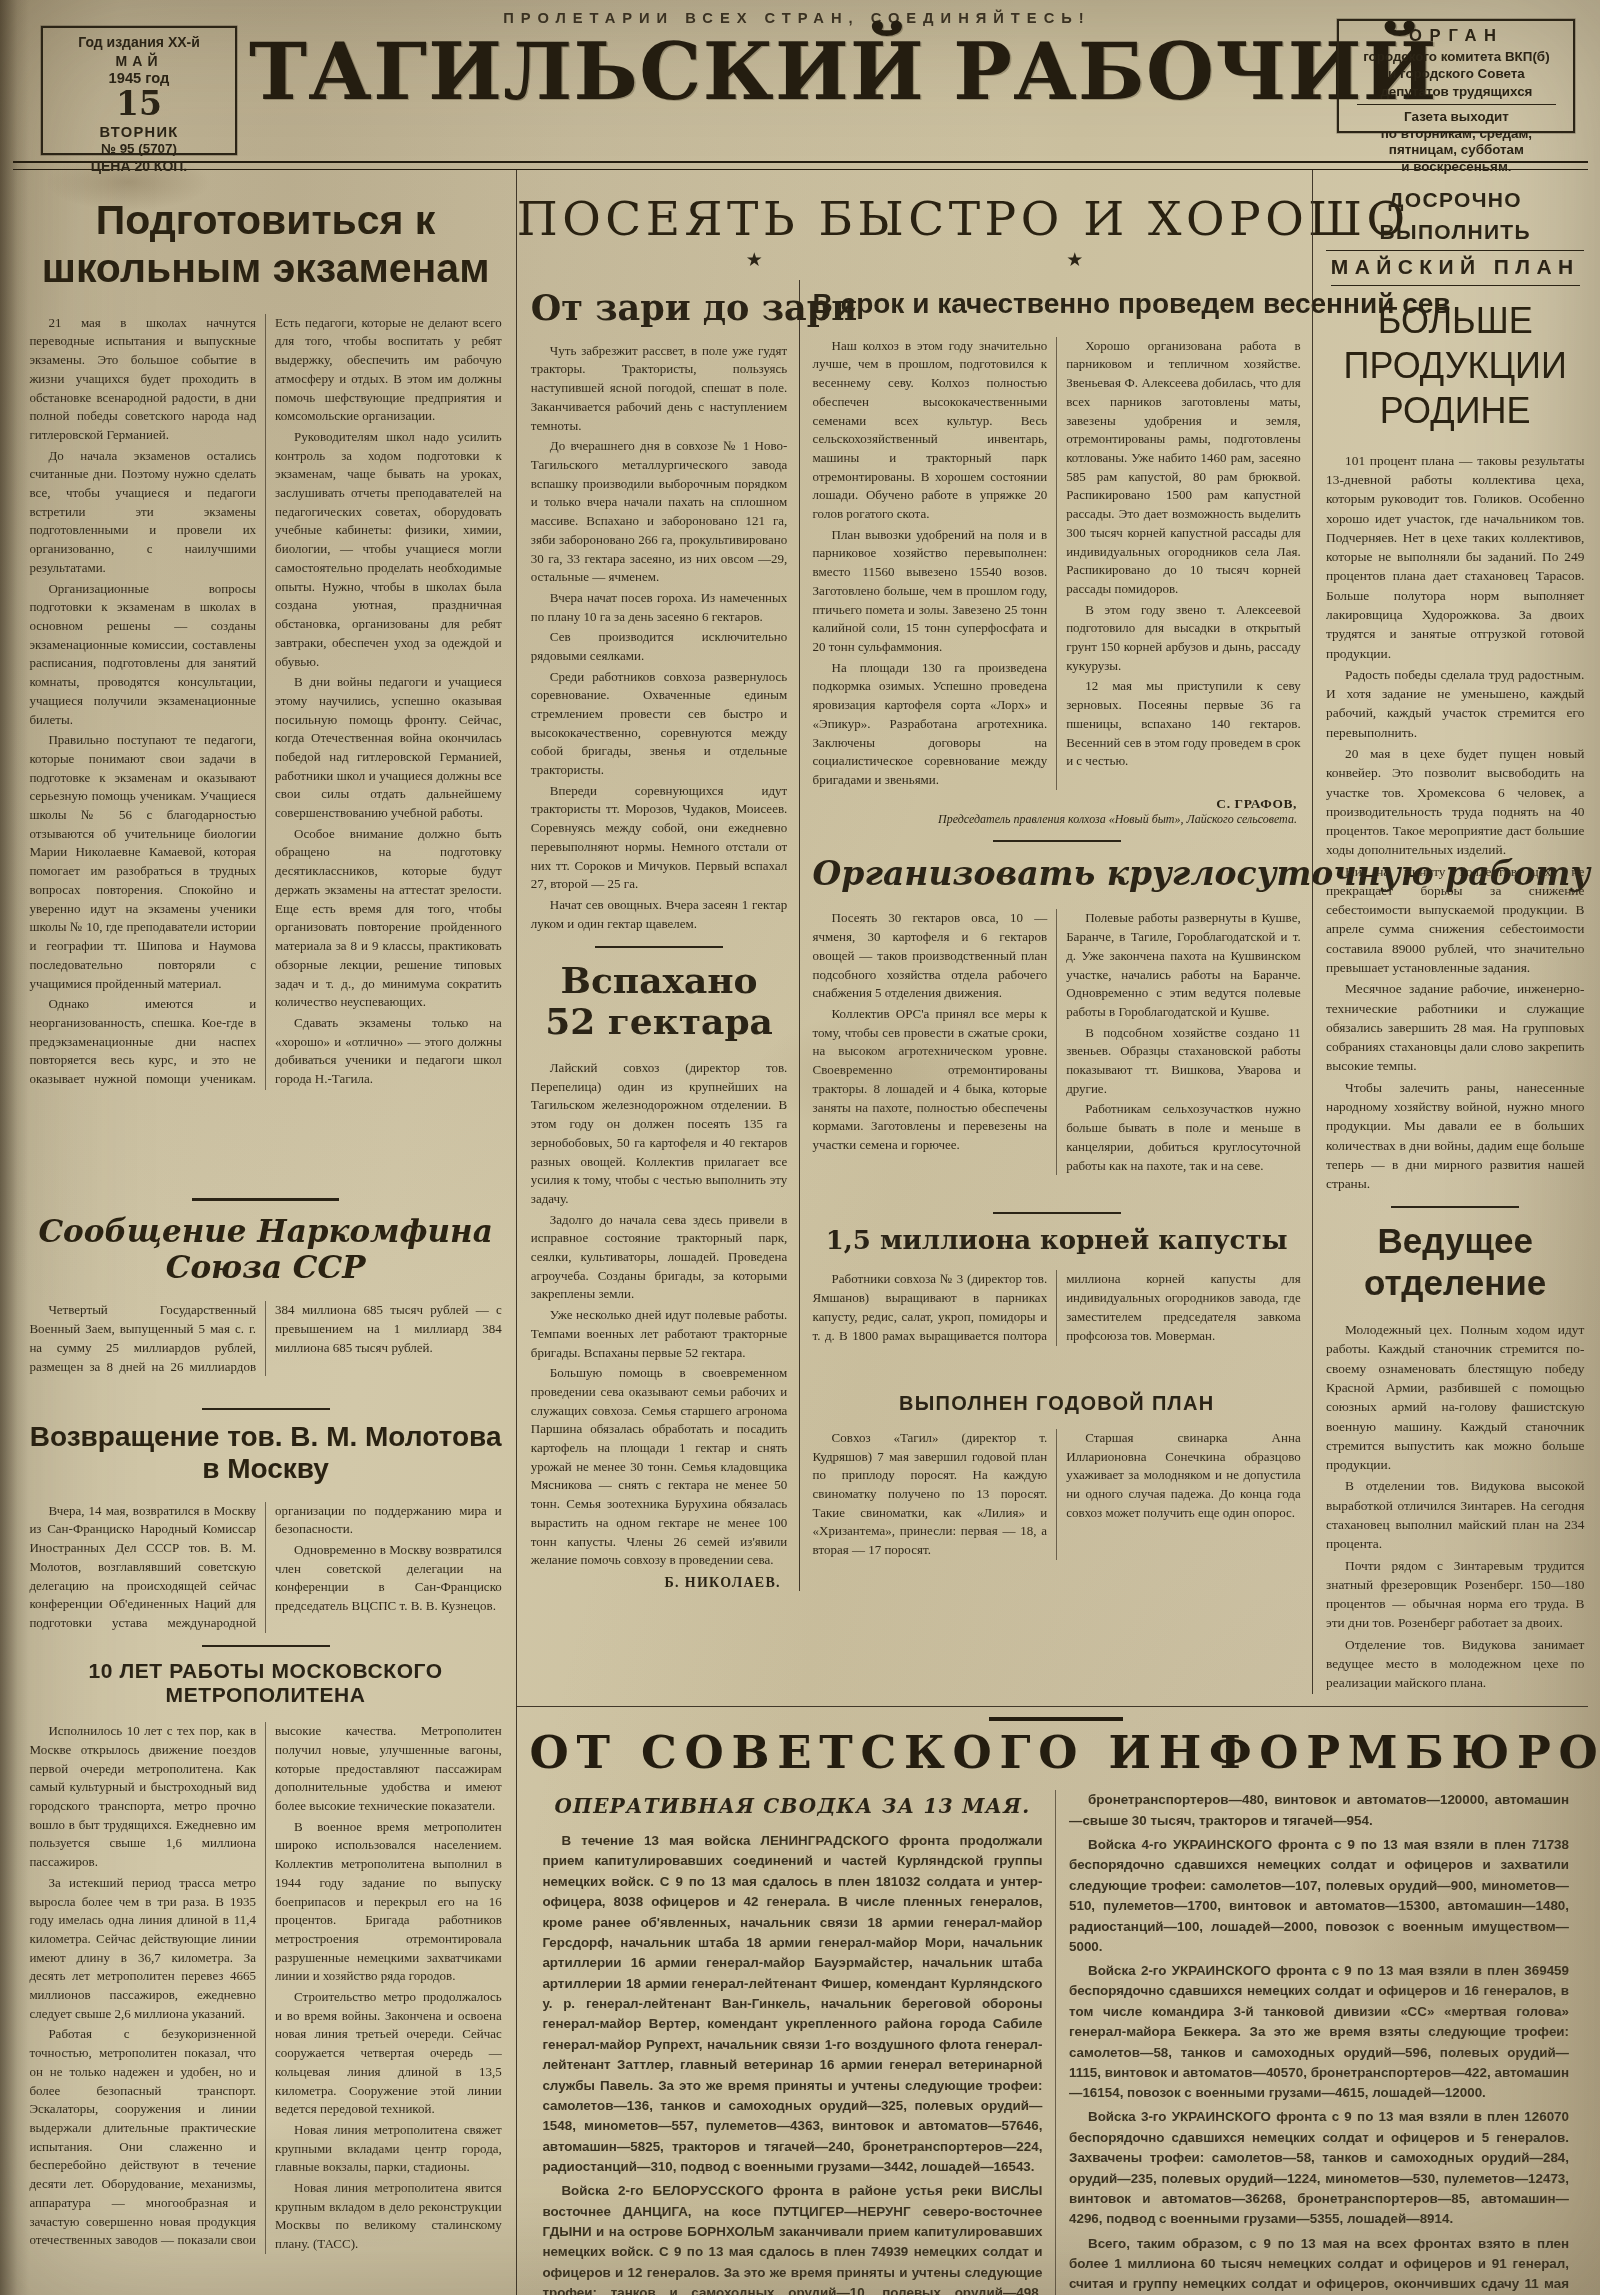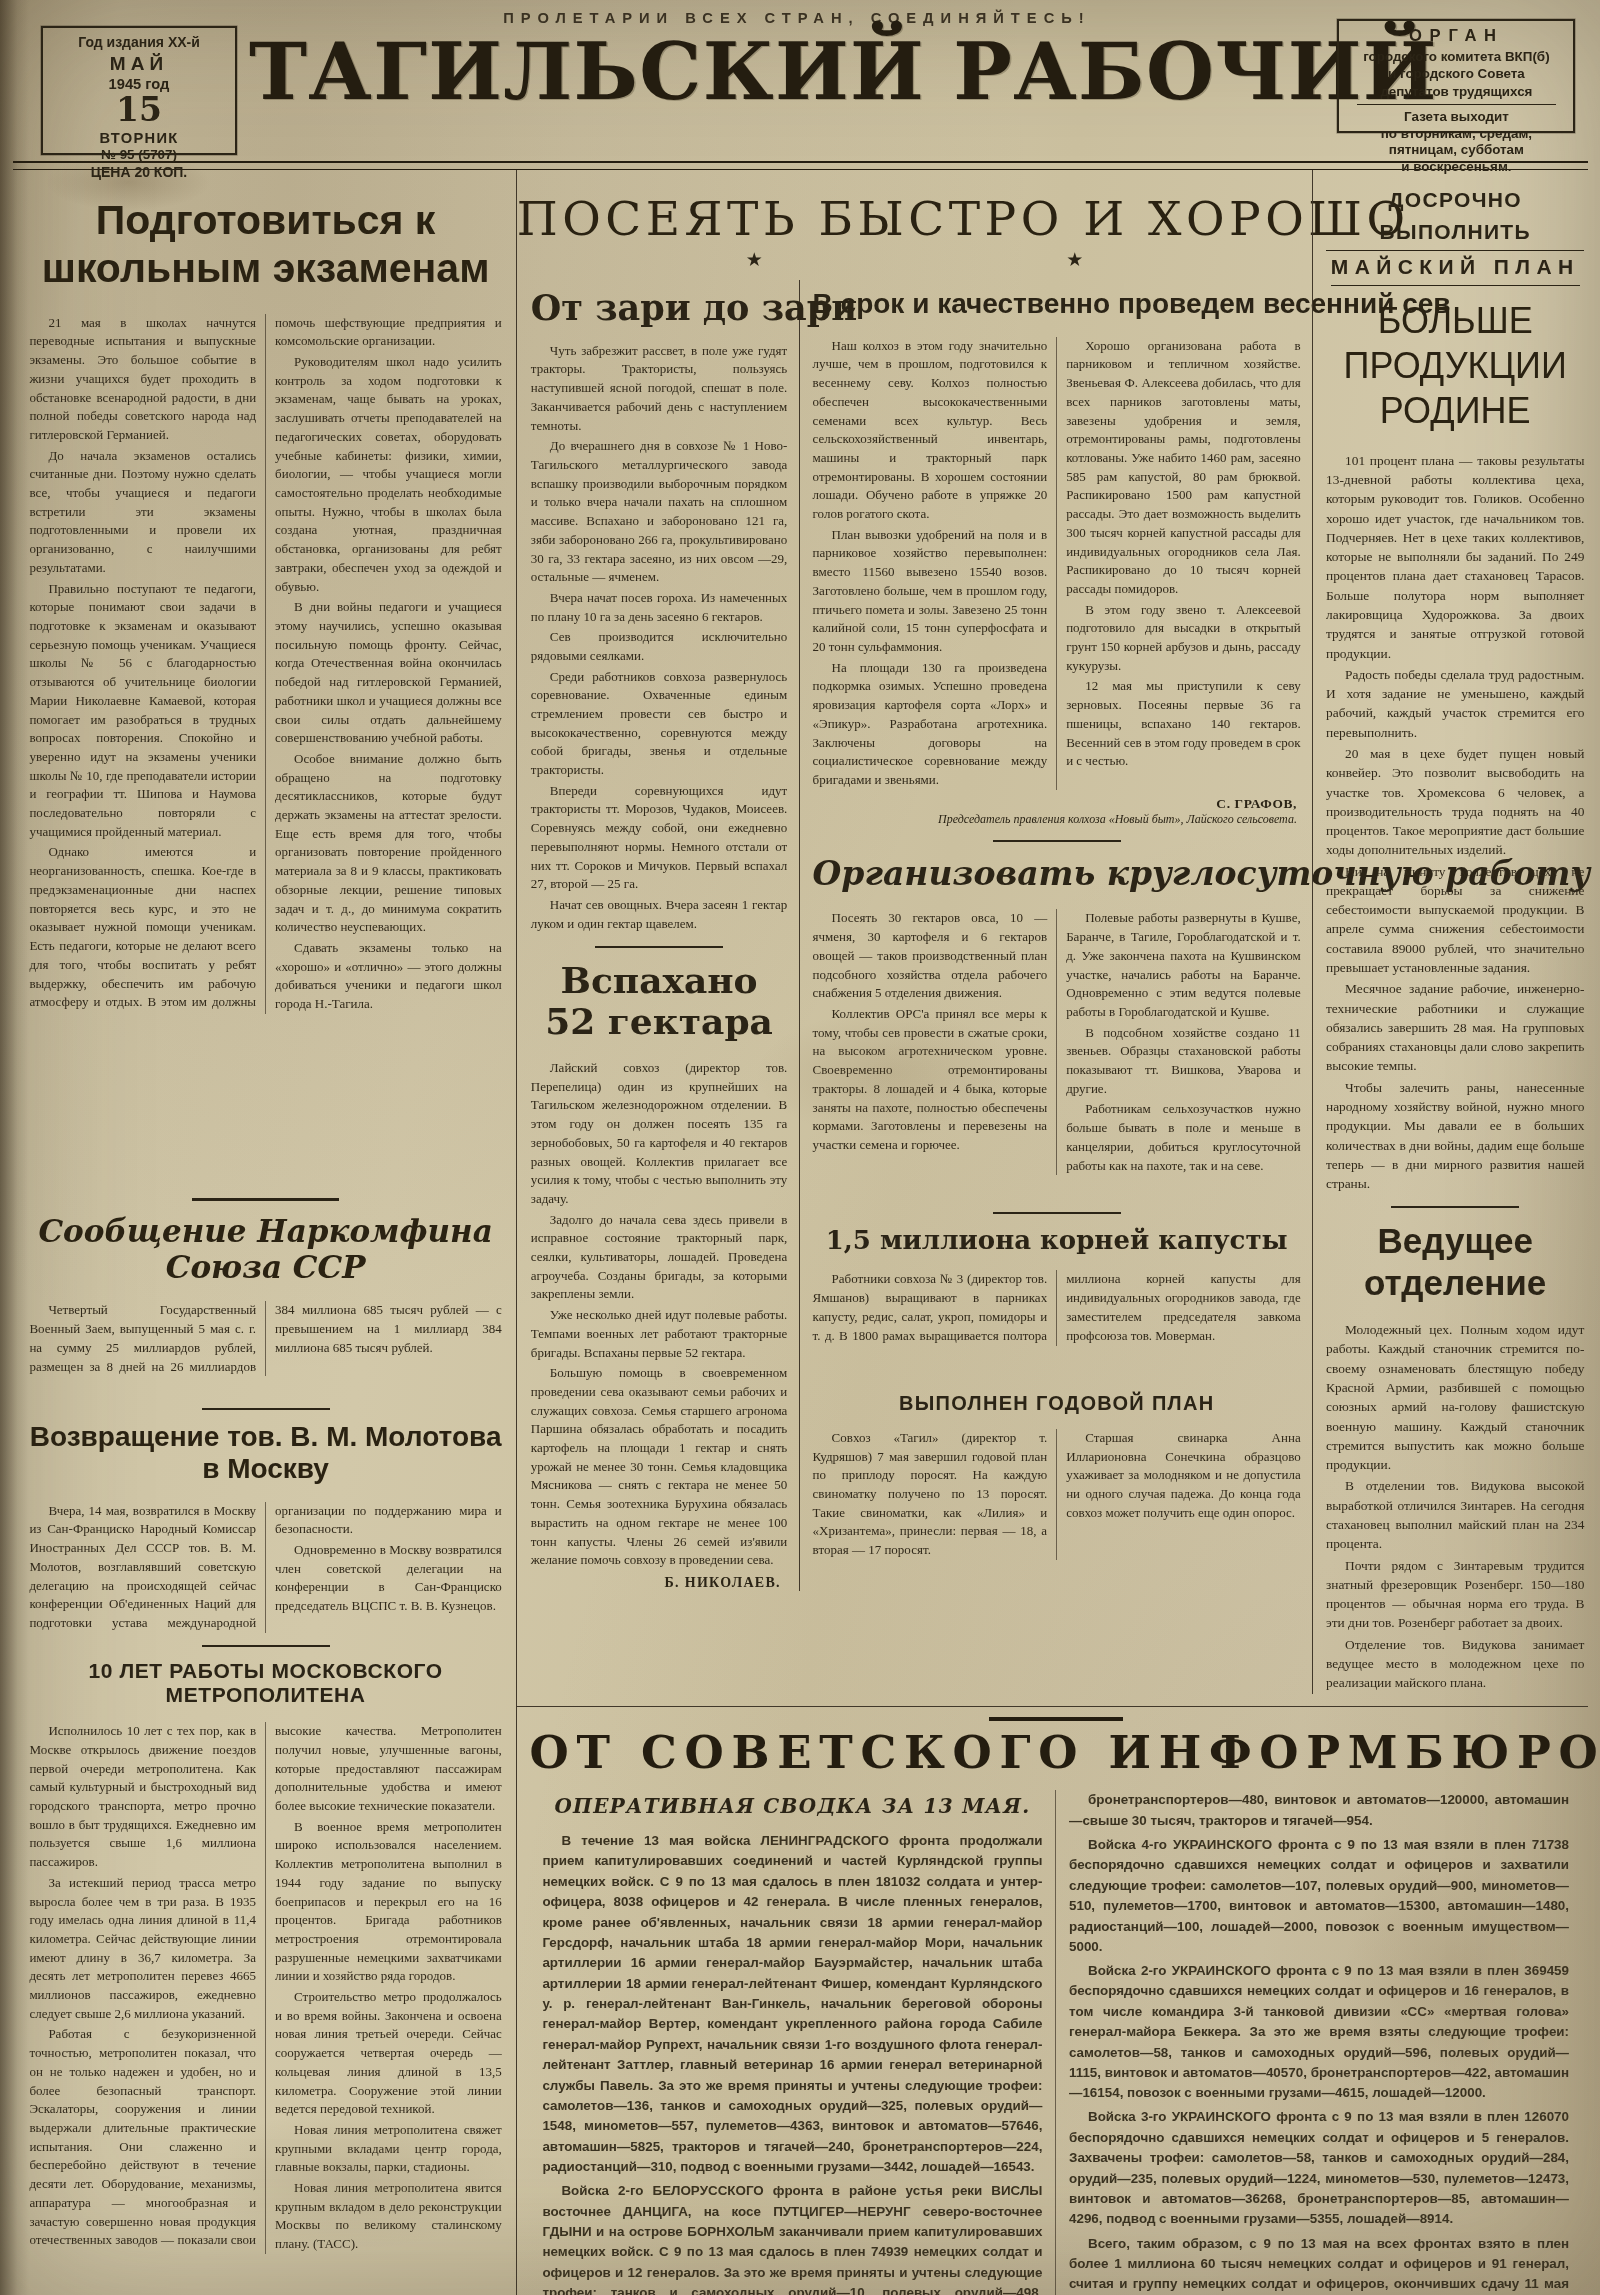--- a/index.html
+++ b/index.html
@@ -29,21 +29,21 @@
     font-family:"Liberation Sans","DejaVu Sans",sans-serif;font-weight:700;
     font-size:14.7px;letter-spacing:7px;color:#3a3122;}
   .masthead{position:absolute;left:249px;right:268px;top:29px;text-align:center;
     font-family:"DejaVu Serif","Liberation Serif",serif;font-weight:700;
     font-size:78px;line-height:1.1;letter-spacing:1.3px;color:#241d10;
     text-shadow:1.3px 1.3px 0 rgba(40,30,10,.25);white-space:nowrap;}
   .datebox{position:absolute;left:41px;top:25.6px;width:192px;height:125px;
     border:2.6px solid #2b2416;box-shadow:0 0 0 0.6px rgba(43,36,22,.4);
     text-align:center;font-family:"Liberation Sans","DejaVu Sans",sans-serif;color:#2b2416;}
   .datebox .l1{font-weight:700;font-size:14px;margin-top:6.4px;}
-  .datebox .l2{font-weight:700;font-size:19px;letter-spacing:5.1px;margin-top:2.6px;}
+  .datebox .l2{font-weight:700;font-size:14px;letter-spacing:5.1px;margin-top:2.6px;}
   .datebox .l3{font-weight:700;font-size:14.7px;margin-top:1.3px;}
   .datebox .day{font-family:"DejaVu Serif",serif;font-weight:700;font-size:33px;line-height:1;margin-top:1.3px;}
   .datebox .l4{font-weight:700;font-size:14.7px;letter-spacing:1.3px;margin-top:3.8px;}
   .datebox .l5{font-weight:700;font-size:13.4px;margin-top:1.3px;}
   .datebox .l6{font-weight:700;font-size:14px;margin-top:1.3px;}
   .organbox{position:absolute;right:25.6px;top:19px;width:238px;height:114px;
     border:2.6px solid #2b2416;box-shadow:0 0 0 0.6px rgba(43,36,22,.4);
     text-align:center;font-family:"Liberation Sans","DejaVu Sans",sans-serif;color:#2b2416;padding:5.1px 6.4px;box-sizing:border-box;}
   .organbox .o1{font-weight:700;font-size:16.6px;letter-spacing:7.7px;}
   .organbox .o2{font-weight:700;font-size:13.4px;margin-top:2.6px;}
@@ -164,20 +164,21 @@
   <div class="rule2"></div>
 
   <div class="main">
 
     <div class="col-left">
       <div class="mh" style="min-height:988px">
         <h1 class="h-exams">Подготовиться к школьным экзаменам</h1>
         <div class="body cols2">
             <p>21 мая в школах начнутся переводные испытания и выпускные экзамены. Это большое событие в жизни учащихся будет проходить в обстановке всенародной радости, в дни полной победы советского народа над гитлеровской Германией.</p>
             <p>До начала экзаменов остались считанные дни. Поэтому нужно сделать все, чтобы учащиеся и педагоги встретили эти экзамены подготовленными и провели их организованно, с наилучшими результатами.</p>
+            <p>Организационные вопросы подготовки к экзаменам в школах в основном решены — созданы экзаменационные комиссии, составлены расписания, подготовлены для занятий комнаты, проводятся консультации, учащиеся получили экзаменационные билеты.</p>
             <p>Правильно поступают те педагоги, которые понимают свои задачи в подготовке к экзаменам и оказывают серьезную помощь ученикам. Учащиеся школы № 56 с благодарностью отзываются об учительнице биологии Марии Николаевне Камаевой, которая помогает им разобраться в трудных вопросах повторения. Спокойно и уверенно идут на экзамены ученики школы № 10, где преподаватели истории и географии тт. Шипова и Наумова последовательно повторяли с учащимися пройденный материал.</p>
             <p>Однако имеются и неорганизованность, спешка. Кое-где в предэкзаменационные дни наспех повторяется весь курс, и это не оказывает нужной помощи ученикам. Есть педагоги, которые не делают всего для того, чтобы воспитать у ребят выдержку, обеспечить им рабочую атмосферу и отдых. В этом им должны помочь шефствующие предприятия и комсомольские организации.</p>
             <p>Руководителям школ надо усилить контроль за ходом подготовки к экзаменам, чаще бывать на уроках, заслушивать отчеты преподавателей на педагогических советах, оборудовать учебные кабинеты: физики, химии, биологии, — чтобы учащиеся могли самостоятельно проделать необходимые опыты. Нужно, чтобы в школах была создана уютная, праздничная обстановка, организованы для ребят завтраки, обеспечен уход за одеждой и обувью.</p>
             <p>В дни войны педагоги и учащиеся этому научились, успешно оказывая посильную помощь фронту. Сейчас, когда Отечественная война окончилась победой над гитлеровской Германией, работники школ и учащиеся должны все свои силы отдать дальнейшему совершенствованию учебной работы.</p>
             <p>Особое внимание должно быть обращено на подготовку десятиклассников, которые будут держать экзамены на аттестат зрелости. Еще есть время для того, чтобы организовать повторение пройденного материала за 8 и 9 классы, практиковать обзорные лекции, решение типовых задач и т. д., до минимума сократить количество неуспевающих.</p>
             <p>Сдавать экзамены только на «хорошо» и «отлично» — этого должны добиваться ученики и педагоги школ города Н.-Тагила.</p>
           </div>
       </div>
       <div class="sep"></div>
 

